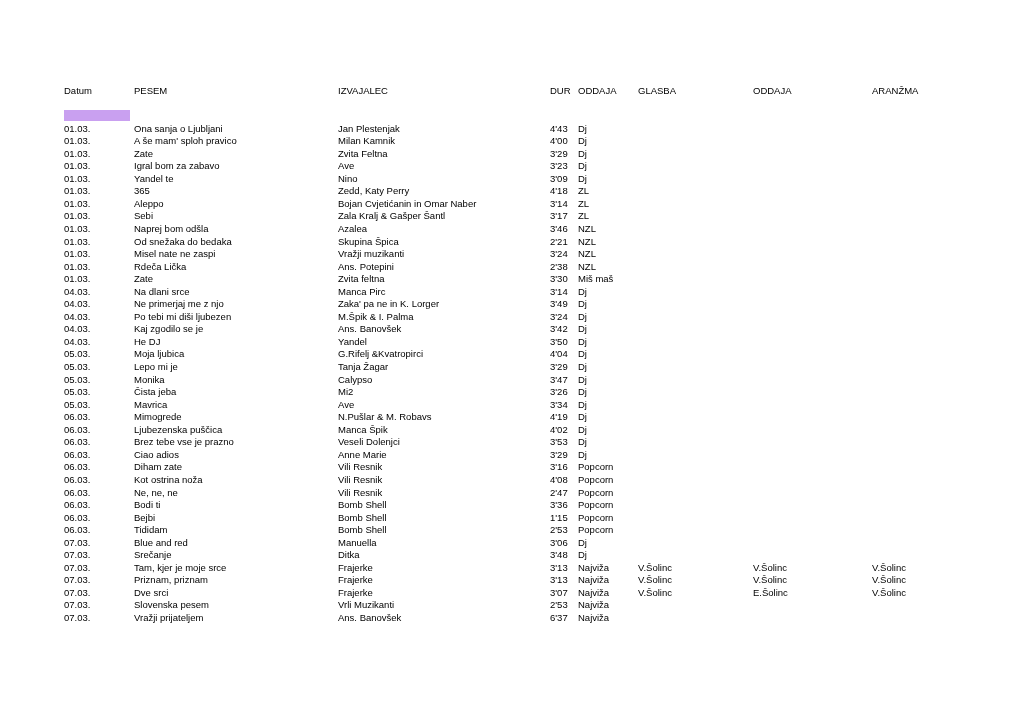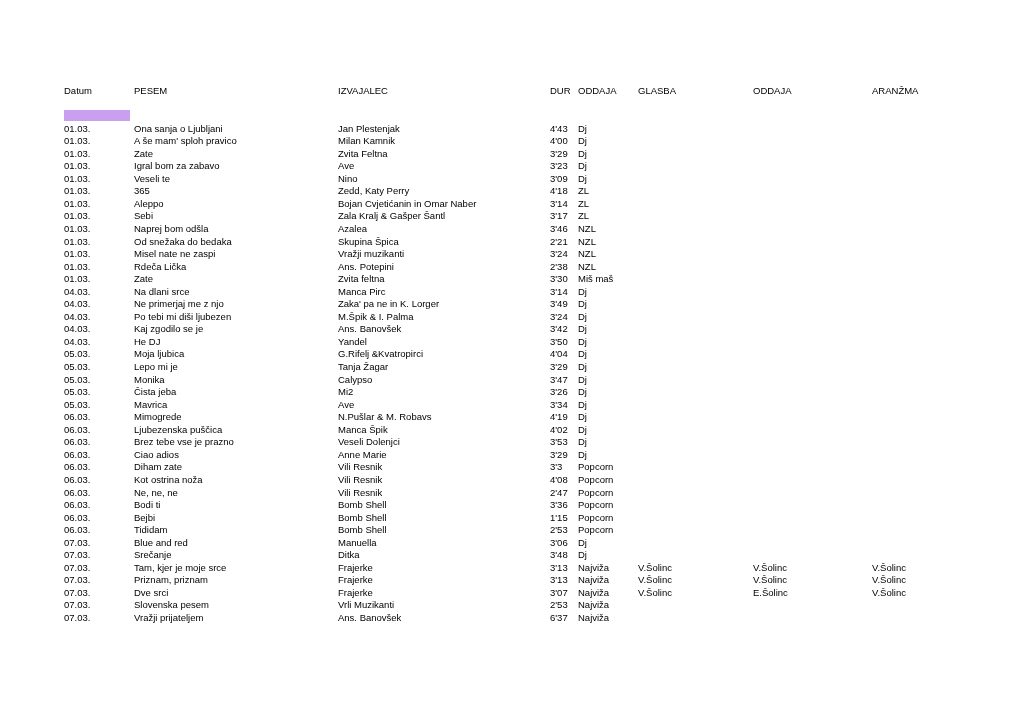--- a/index.html
+++ b/index.html
@@ -135,21 +135,21 @@
           <td class="c-pesem">Igral bom za zabavo</td>
           <td class="c-izvajalec">Ave</td>
           <td class="c-dur">3'23</td>
           <td class="c-oddaja">Dj</td>
           <td class="c-glasba"></td>
           <td class="c-tekst"></td>
           <td class="c-aranzma"></td>
         </tr>
         <tr class="data-row">
           <td class="c-datum">01.03.</td>
-          <td class="c-pesem">Veseli te</td>
+          <td class="c-pesem">Yandel te</td>
           <td class="c-izvajalec">Nino</td>
           <td class="c-dur">3'09</td>
           <td class="c-oddaja">Dj</td>
           <td class="c-glasba"></td>
           <td class="c-tekst"></td>
           <td class="c-aranzma"></td>
         </tr>
         <tr class="data-row">
           <td class="c-datum">01.03.</td>
           <td class="c-pesem">365</td>
@@ -367,21 +367,21 @@
           <td class="c-dur">3'29</td>
           <td class="c-oddaja">Dj</td>
           <td class="c-glasba"></td>
           <td class="c-tekst"></td>
           <td class="c-aranzma"></td>
         </tr>
         <tr class="data-row">
           <td class="c-datum">06.03.</td>
           <td class="c-pesem">Diham zate</td>
           <td class="c-izvajalec">Vili Resnik</td>
-          <td class="c-dur">3'3</td>
+          <td class="c-dur">3'16</td>
           <td class="c-oddaja">Popcorn</td>
           <td class="c-glasba"></td>
           <td class="c-tekst"></td>
           <td class="c-aranzma"></td>
         </tr>
         <tr class="data-row">
           <td class="c-datum">06.03.</td>
           <td class="c-pesem">Kot ostrina noža</td>
           <td class="c-izvajalec">Vili Resnik</td>
           <td class="c-dur">4'08</td>

